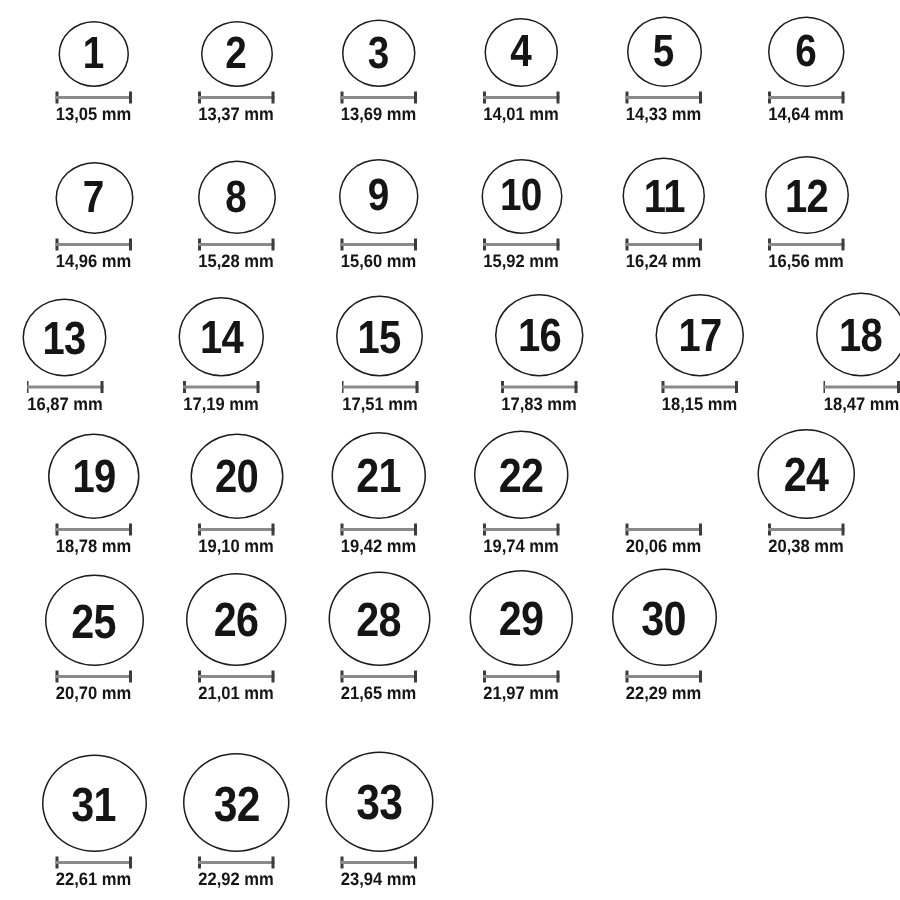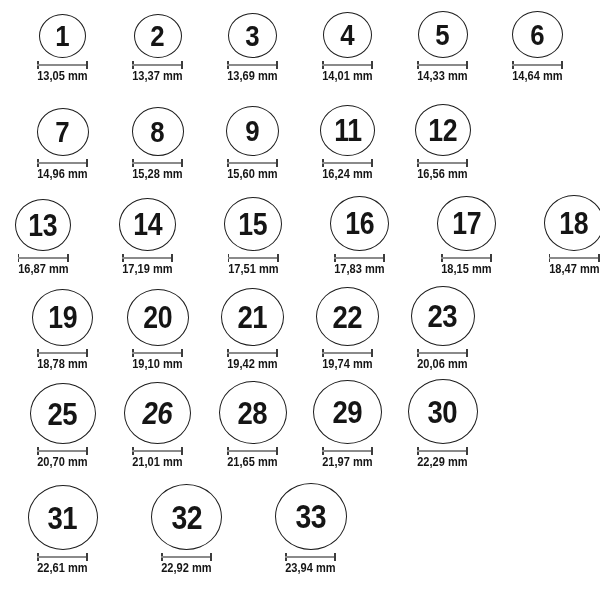--- a/index.html
+++ b/index.html
@@ -20,21 +20,21 @@
   }
   .row {
     display: flex;
     align-items: flex-end;
   }
   .row:nth-child(1) { height: 88px; }
   .row:nth-child(2) { height: 98px; }
   .row:nth-child(3) { height: 95px; gap: 48px; }
   .row:nth-child(4) { height: 95px; }
   .row:nth-child(5) { height: 98px; }
-  .row:nth-child(6) { height: 126px; padding-bottom: 20px; box-sizing: border-box; gap: 29px; }
+  .row:nth-child(6) { height: 126px; padding-bottom: 2px; box-sizing: border-box; }
   .cell {
     width: 95px;
     box-sizing: border-box;
     display: flex;
     flex-direction: column;
     align-items: center;
     justify-content: flex-end;
     padding-bottom: 4px;
   }
   .circle {
@@ -187,20 +187,31 @@
           <span class="num" style="font-size: 30px;">9</span>
         </div>
         <div class="measure">
           <span class="tick left"></span>
           <span class="bar"></span>
           <span class="tick right"></span>
         </div>
         <div class="label">15,60 mm</div>
       </div>
       <div class="cell">
+        <div class="circle" style="width: 54px; height: 50px;">
+          <span class="num" style="font-size: 30px;">10</span>
+        </div>
+        <div class="measure">
+          <span class="tick left"></span>
+          <span class="bar"></span>
+          <span class="tick right"></span>
+        </div>
+        <div class="label">15,92 mm</div>
+      </div>
+      <div class="cell">
         <div class="circle" style="width: 55px; height: 51px;">
           <span class="num" style="font-size: 31px;">11</span>
         </div>
         <div class="measure">
           <span class="tick left"></span>
           <span class="bar"></span>
           <span class="tick right"></span>
         </div>
         <div class="label">16,24 mm</div>
       </div>
@@ -323,45 +334,53 @@
           <span class="num" style="font-size: 32px;">22</span>
         </div>
         <div class="measure">
           <span class="tick left"></span>
           <span class="bar"></span>
           <span class="tick right"></span>
         </div>
         <div class="label">19,74 mm</div>
       </div>
       <div class="cell">
-        <div class="circle" style="width: 64px; height: 60px;">
-          <span class="num" style="font-size: 32px;">23</span>
-        </div>
         <div class="measure">
           <span class="tick left"></span>
           <span class="bar"></span>
           <span class="tick right"></span>
         </div>
         <div class="label">20,06 mm</div>
+      </div>
+      <div class="cell">
+        <div class="circle" style="width: 65px; height: 60px;">
+          <span class="num" style="font-size: 32px;">24</span>
+        </div>
+        <div class="measure">
+          <span class="tick left"></span>
+          <span class="bar"></span>
+          <span class="tick right"></span>
+        </div>
+        <div class="label">20,38 mm</div>
       </div>
     </div>
     <div class="row">
       <div class="cell">
         <div class="circle" style="width: 66px; height: 61px;">
           <span class="num" style="font-size: 32px;">25</span>
         </div>
         <div class="measure">
           <span class="tick left"></span>
           <span class="bar"></span>
           <span class="tick right"></span>
         </div>
         <div class="label">20,70 mm</div>
       </div>
       <div class="cell">
-        <div class="circle" style="width: 67px; height: 62px; font-style: italic;">
+        <div class="circle" style="width: 67px; height: 62px;">
           <span class="num" style="font-size: 32px;">26</span>
         </div>
         <div class="measure">
           <span class="tick left"></span>
           <span class="bar"></span>
           <span class="tick right"></span>
         </div>
         <div class="label">21,01 mm</div>
       </div>
       <div class="cell">

